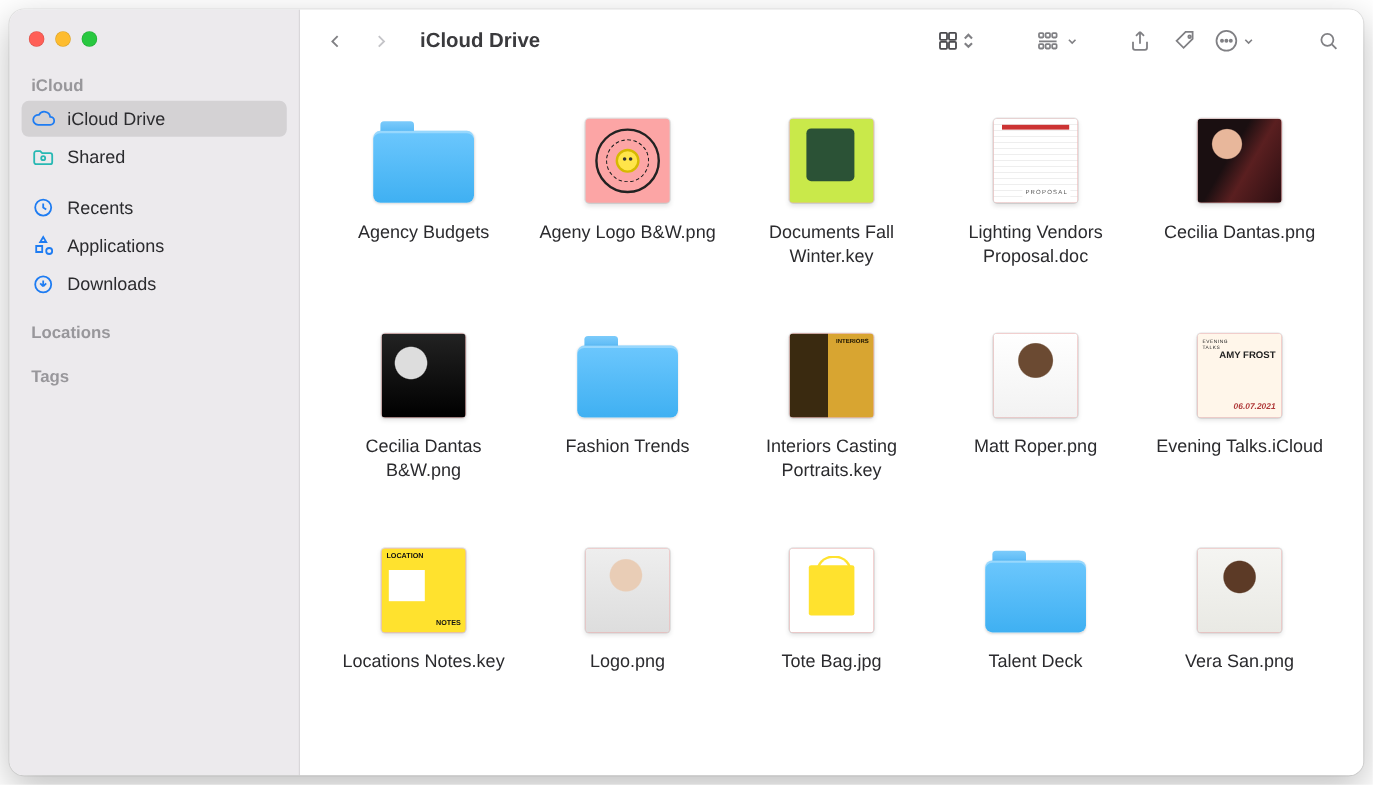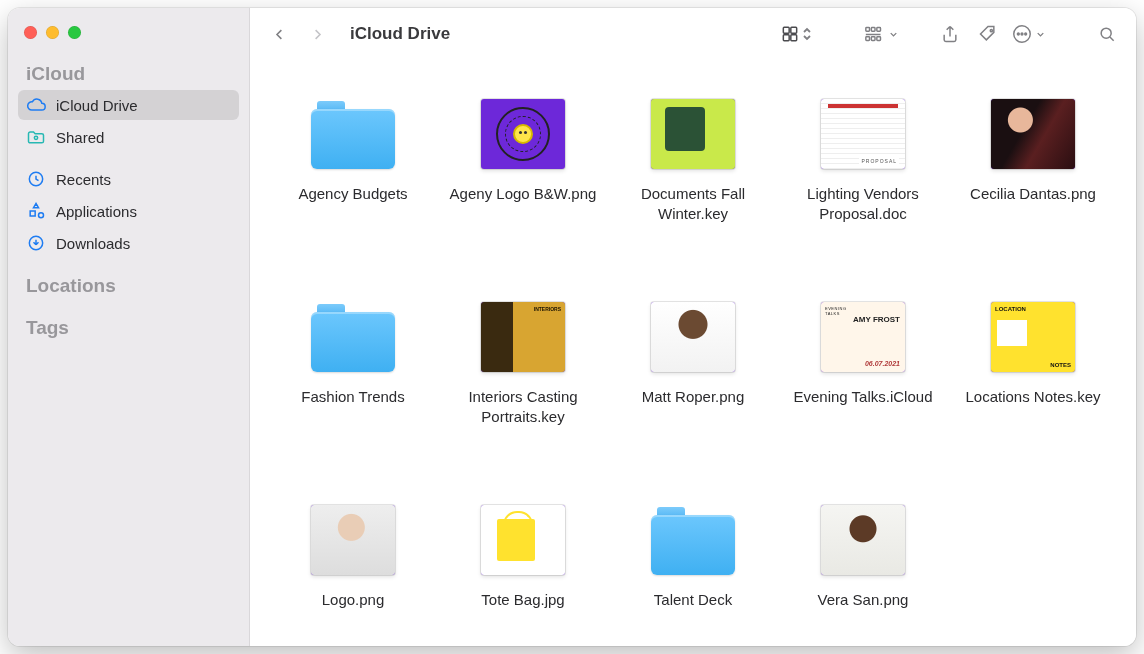--- a/index.html
+++ b/index.html
@@ -20,21 +20,21 @@
     border-right: 1px solid rgba(0,0,0,0.08);
     padding: 12px 10px 0 10px;
     display: flex; flex-direction: column;
   }
   .traffic { display: flex; gap: 9px; padding: 6px 4px 18px 6px; }
   .traffic span { width: 13px; height: 13px; border-radius: 50%; display: inline-block; }
   .tl-close { background: #FF5F57; box-shadow: inset 0 0 0 0.5px rgba(0,0,0,0.15); }
   .tl-min   { background: #FEBC2E; box-shadow: inset 0 0 0 0.5px rgba(0,0,0,0.15); }
   .tl-max   { background: #28C840; box-shadow: inset 0 0 0 0.5px rgba(0,0,0,0.15); }
   .section-label {
-    font-size: 19px; font-weight: 600; color: #98979B;
+    font-size: 14px; font-weight: 600; color: #98979B;
     padding: 6px 8px 4px 8px;
   }
   .side-item {
     display: flex; align-items: center; gap: 10px;
     padding: 5px 8px; margin: 1px 0;
     border-radius: 6px;
     font-size: 15px; color: #2b2b2e;
     cursor: default;
   }
   .side-item.selected { background: rgba(0,0,0,0.10); }
@@ -62,32 +62,32 @@
   .tb-group .stacker { display:flex; flex-direction:column; line-height:0; gap:1px; color:#808084; }
   .tb-sep { width: 36px; }
 
   .content {
     flex:1; overflow:auto;
     padding: 32px 18px 10px 18px;
   }
   .grid {
     display:grid;
     grid-template-columns: repeat(5, 170px);
-    gap: 72px 0px;
+    gap: 48px 0px;
     justify-content: space-between;
   }
   .item { width:170px; display:flex; flex-direction:column; align-items:center; }
   .thumb {
     width: 84px; height: 84px;
     display:flex; align-items:center; justify-content:center;
     margin-bottom: 8px;
   }
   .doc-mini {
-    width: 84px; height: 70px;
-    background:#6d28d9; border-radius:3px;
+    width: 70px; height: 70px;
+    background:#fca5a5; border-radius:3px;
     box-shadow: 0 0 0 1px rgba(0,0,0,0.10), 0 2px 4px rgba(0,0,0,0.12);
     overflow:hidden;
     display:flex; align-items:center; justify-content:center;
   }
   .label {
     text-align:center; font-size:15px; line-height:1.3;
     color:#2b2b2e; max-width: 160px;
     word-wrap: break-word;
   }
 
@@ -372,20 +372,28 @@
           <div class="item">
     <div class="thumb">
               <div class="doc-mini">
                 <div class="photo p-cecilia"></div>
               </div>
             </div>
     <div class="label">Cecilia Dantas.png</div>
           </div>
           <div class="item">
     <div class="thumb">
+              <div class="doc-mini">
+                <div class="photo p-cecilia2"></div>
+              </div>
+            </div>
+    <div class="label">Cecilia Dantas B&amp;W.png</div>
+          </div>
+          <div class="item">
+    <div class="thumb">
               <div class="folder">
                 <div class="tab"></div>
                 <div class="body"></div>
               </div>
             </div>
     <div class="label">Fashion Trends</div>
           </div>
           <div class="item">
     <div class="thumb">
               <div class="doc-mini">

